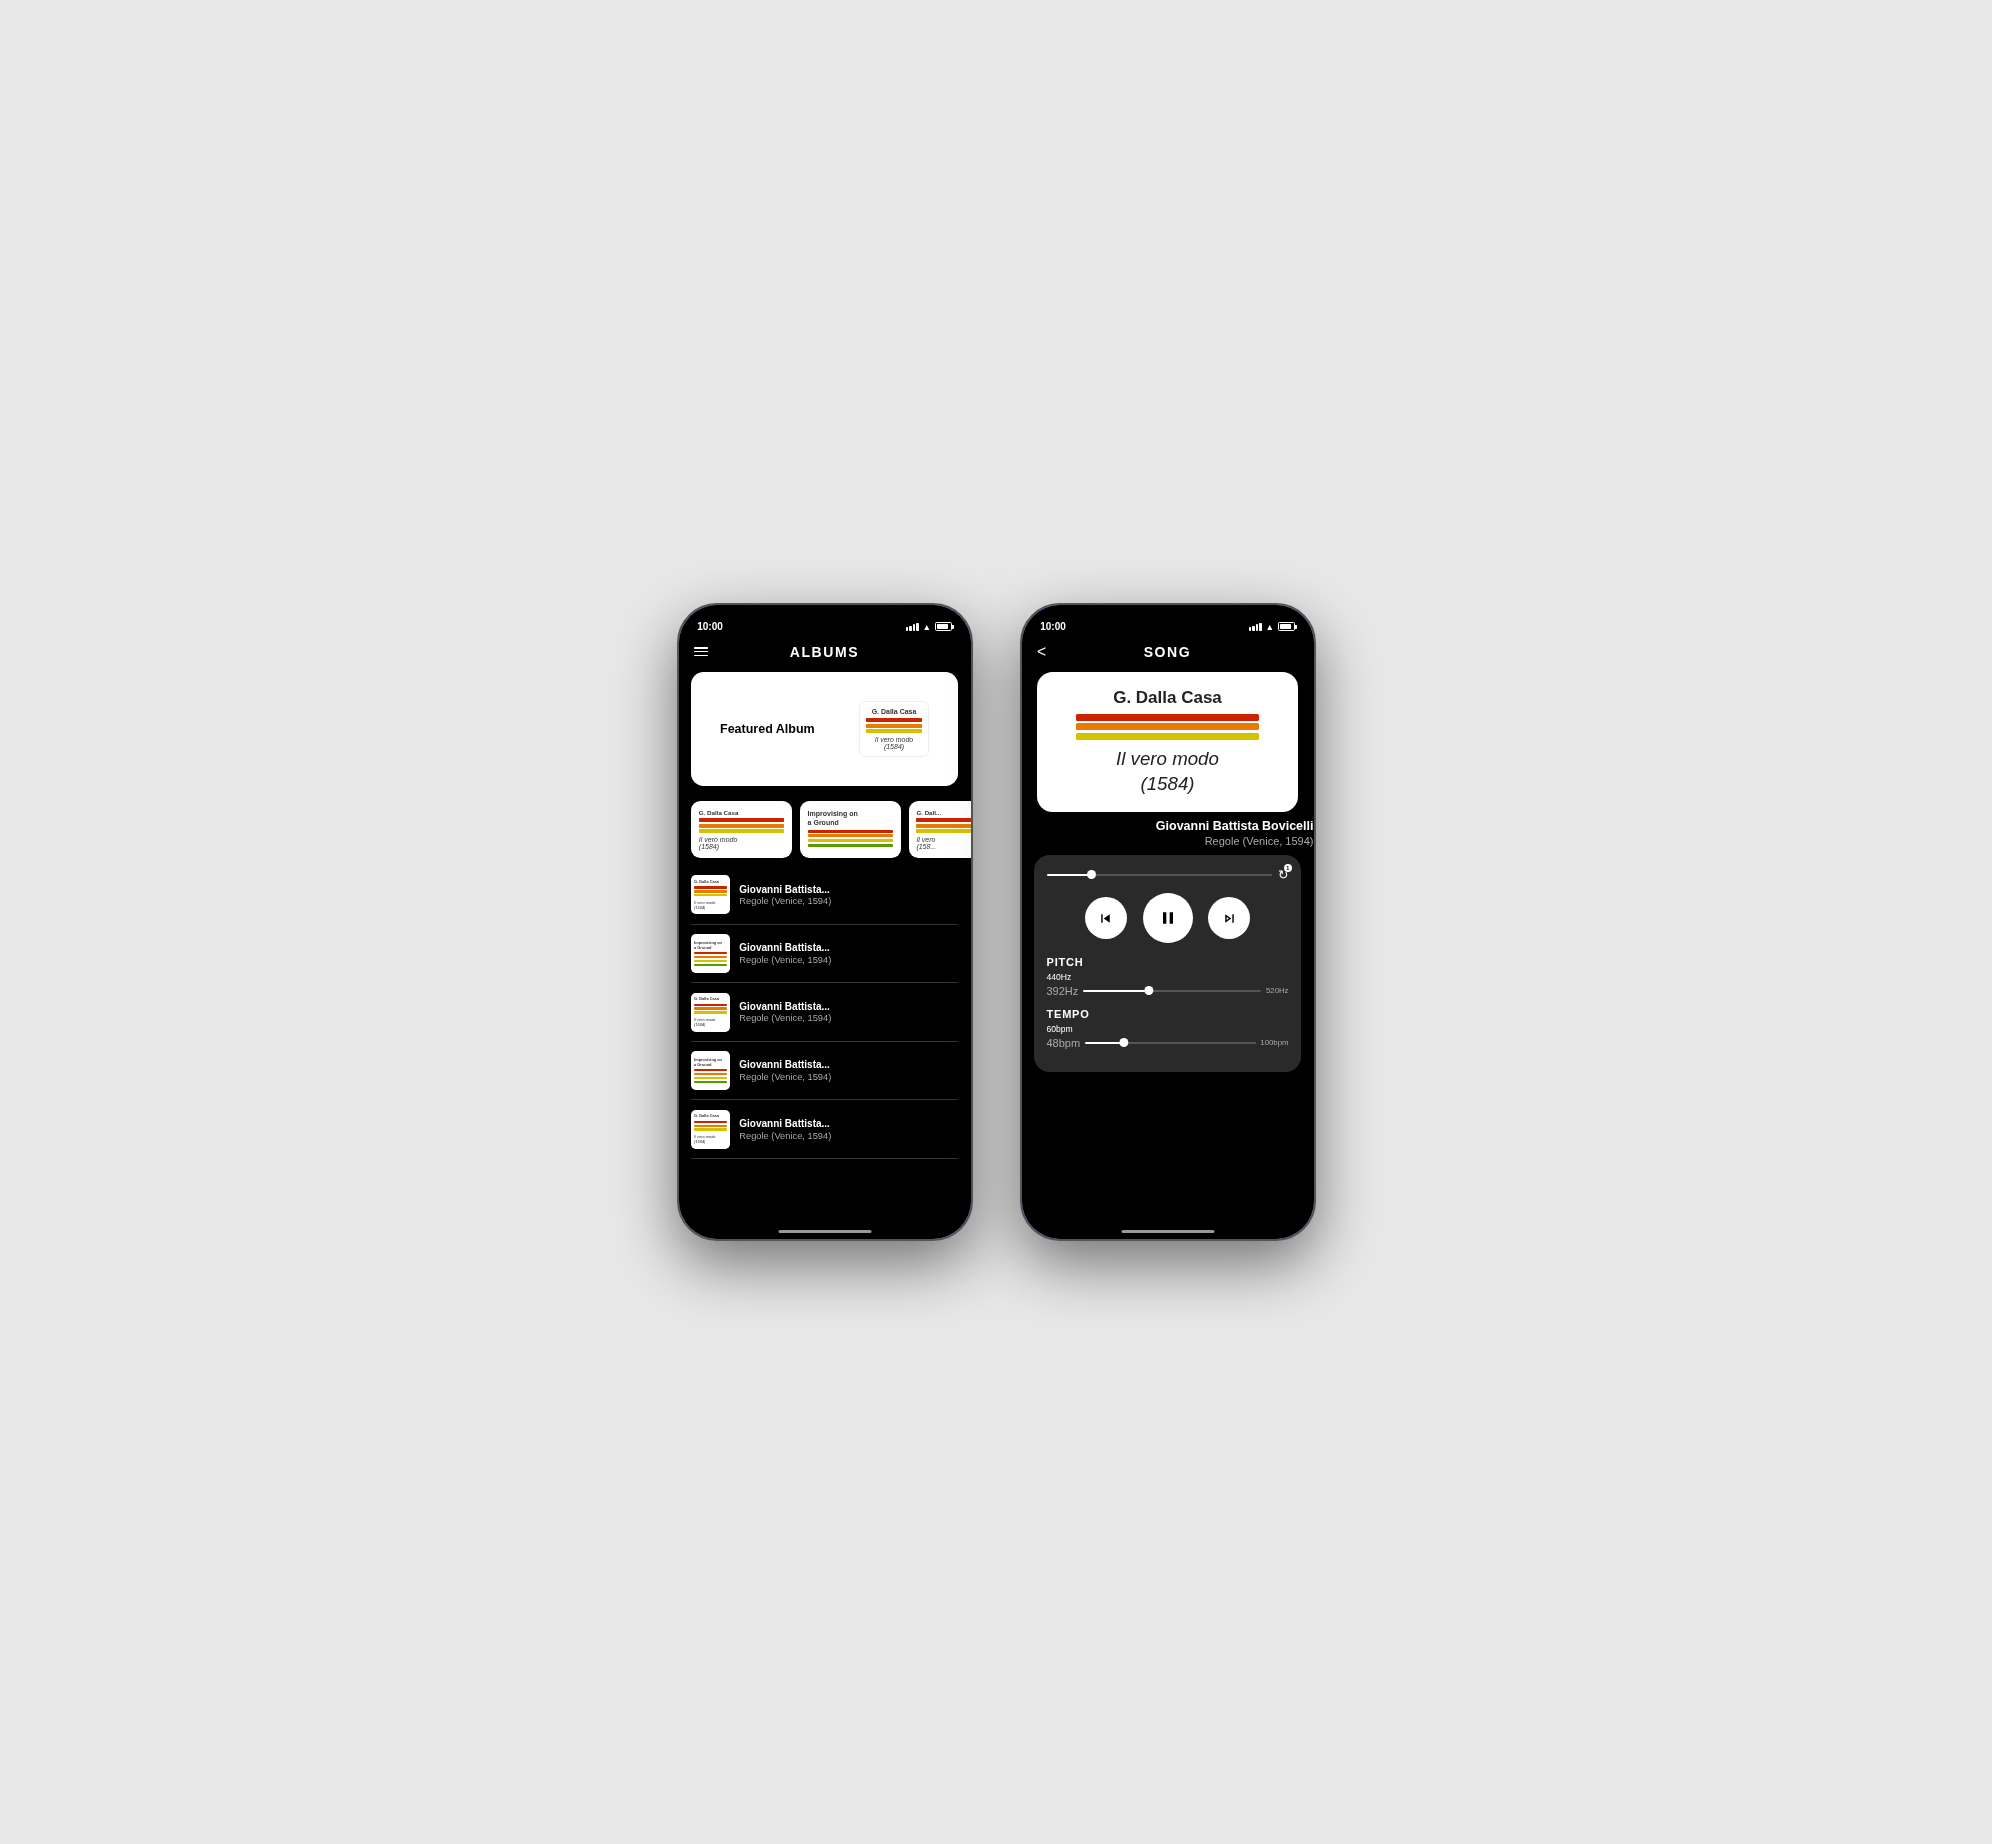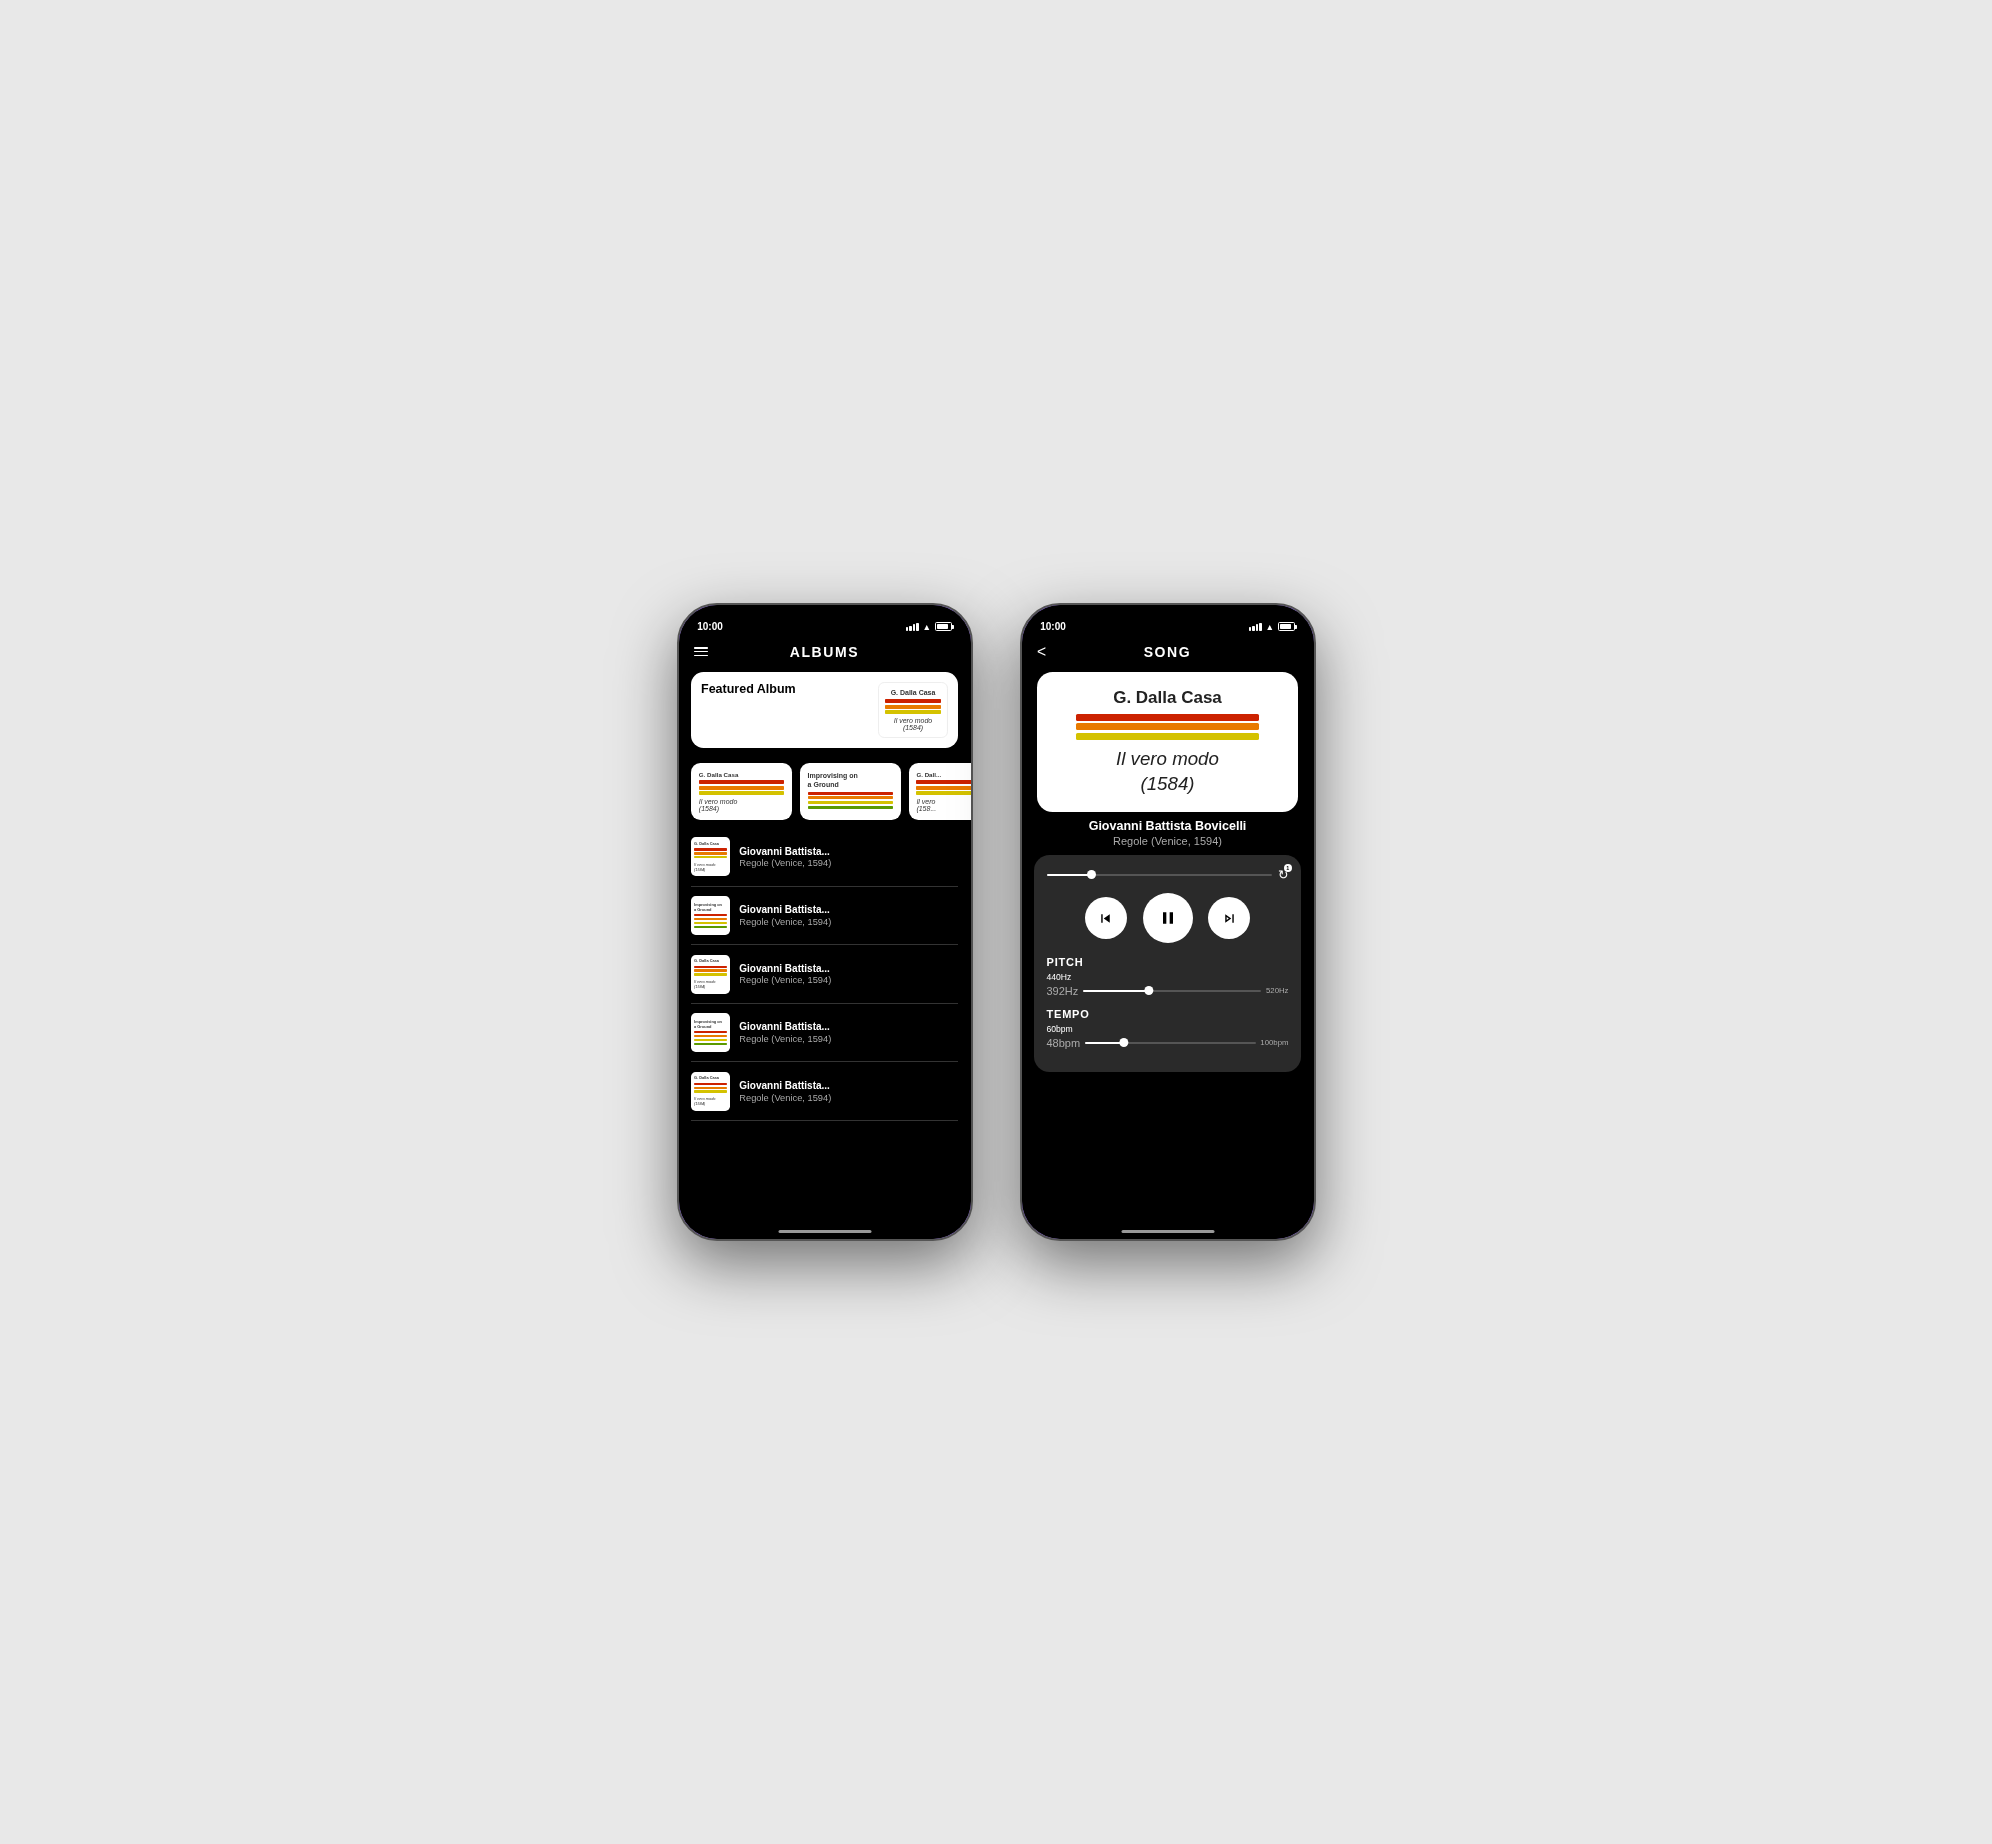--- a/index.html
+++ b/index.html
@@ -171,22 +171,23 @@
       height: calc(100% - 68px);
       padding-bottom: 15.6px;
     }
     .scroll-content::-webkit-scrollbar { display: none; }
 
     
     .featured-card {
       margin: 7.8px 12.5px;
       background: #fff;
       border-radius: 12.5px;
-      padding: 10px;
-      display: flex;
+      padding: 29px;
+      display: flex;
+      align-items: center;
       gap: 24px;
     }
     .featured-label {
       font-size: 12.5px;
       font-weight: 700;
       color: #000;
       flex: 1;
     }
     .album-mini-cover {
       width: 70px;
@@ -340,21 +341,21 @@
     }
     .artwork-title {
       font-style: italic;
       font-size: 18.7px;
       color: #222;
       margin-top: 7.8px;
       line-height: 1.3;
     }
 
     .song-info {
-      text-align: center;
+      text-align: right;
       margin: 7.8px 0;
     }
     .song-artist {
       font-size: 12.5px;
       font-weight: 700;
       color: #fff;
     }
     .song-album {
       font-size: 11px;
       color: #aaa;

